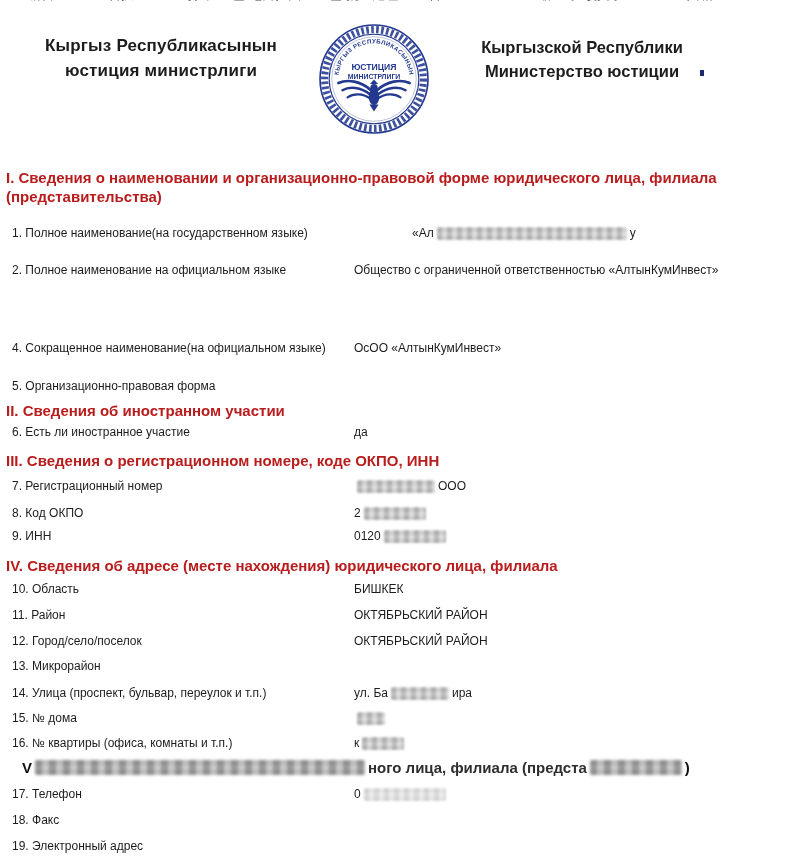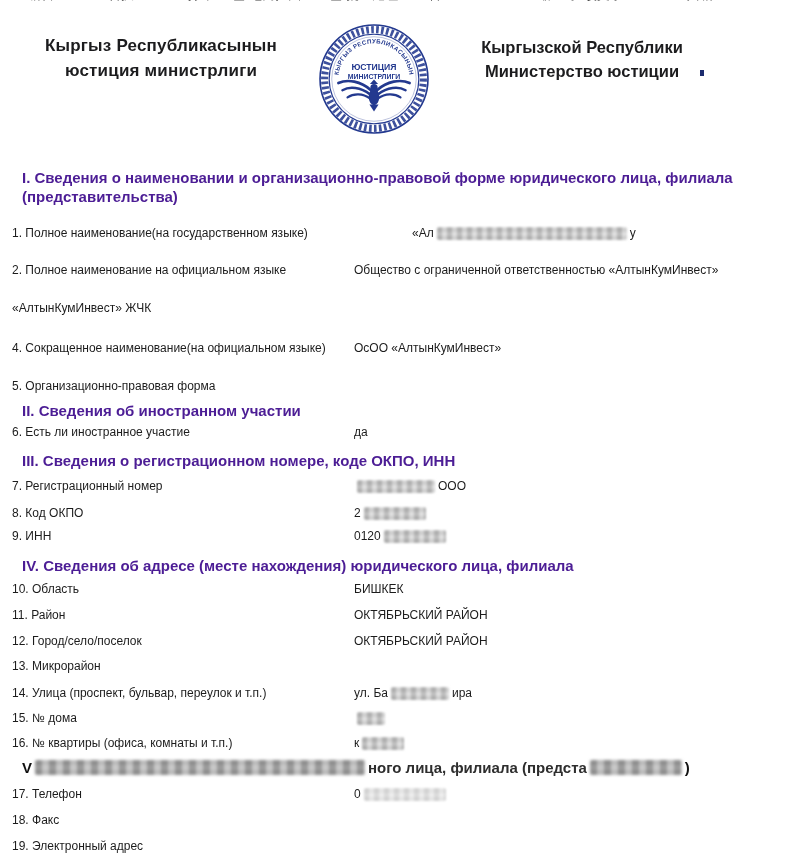--- a/index.html
+++ b/index.html
@@ -13,21 +13,21 @@
   .tb-item .ticon{display:inline-block;margin-right:4px;color:#5a5a5a;font-size:13px;}
   
   .hdr-left{position:absolute;left:15px;top:33px;width:292px;text-align:center;
     font-weight:bold;font-size:17px;line-height:25px;color:#1c1c1e;letter-spacing:.2px;}
   .hdr-right{position:absolute;left:448px;top:35px;width:268px;text-align:center;
     font-weight:bold;font-size:16.5px;line-height:24px;color:#1c1c1e;}
   .emblem{position:absolute;left:318px;top:23px;width:112px;height:112px;}
   .tiny-mark{position:absolute;left:700px;top:70px;width:4px;height:6px;background:#1c2b6e;}
   
   .doc{position:absolute;left:0;top:162px;width:800px;}
-  .sec{font-weight:bold;font-size:15px;line-height:19px;color:#4c1d95;padding:0 30px 0 22px;}
+  .sec{font-weight:bold;font-size:15px;line-height:19px;color:#b91c1c;padding:0 30px 0 6px;}
   .row{display:flex;align-items:center;height:16px;padding-left:12px;font-size:12px;color:#1c1c1c;}
   .row .lbl{width:342px;flex:none;}
   .row .val{flex:1;white-space:nowrap;}
   .redact{display:inline-block;height:13px;vertical-align:middle;border-radius:2px;margin:0 3px;
     background:
       repeating-linear-gradient(90deg, rgba(150,150,150,.50) 0 5px, rgba(214,214,214,.50) 5px 10px),
       repeating-linear-gradient(0deg, #c9c9c9 0 4px, #e8e8e8 4px 8px);
     filter:blur(1.1px);}
   .redact.light{opacity:.55;}
   .redact.dark{height:15px;filter:blur(1.4px);
@@ -108,21 +108,20 @@
     <div class="lbl">1. Полное наименование(на государственном языке)</div>
     <div class="val ind58"><span>«Ал</span><span class="redact" style="width:190px"></span><span>у</span></div>
   </div>
 
   <div class="row mt21">
     <div class="lbl">2. Полное наименование на официальном языке</div>
     <div class="val">Общество с ограниченной ответственностью «АлтынКумИнвест»</div>
   </div>
 
   <div class="row mt22">
-    <div class="val">«АлтынКумИнвест» ЖЧК</div>
   </div>
 
   <div class="row mt24">
     <div class="lbl">4. Сокращенное наименование(на официальном языке)</div>
     <div class="val">ОсОО «АлтынКумИнвест»</div>
   </div>
 
   <div class="row mt22">
     <div class="lbl">5. Организационно-правовая форма</div>
   </div>

